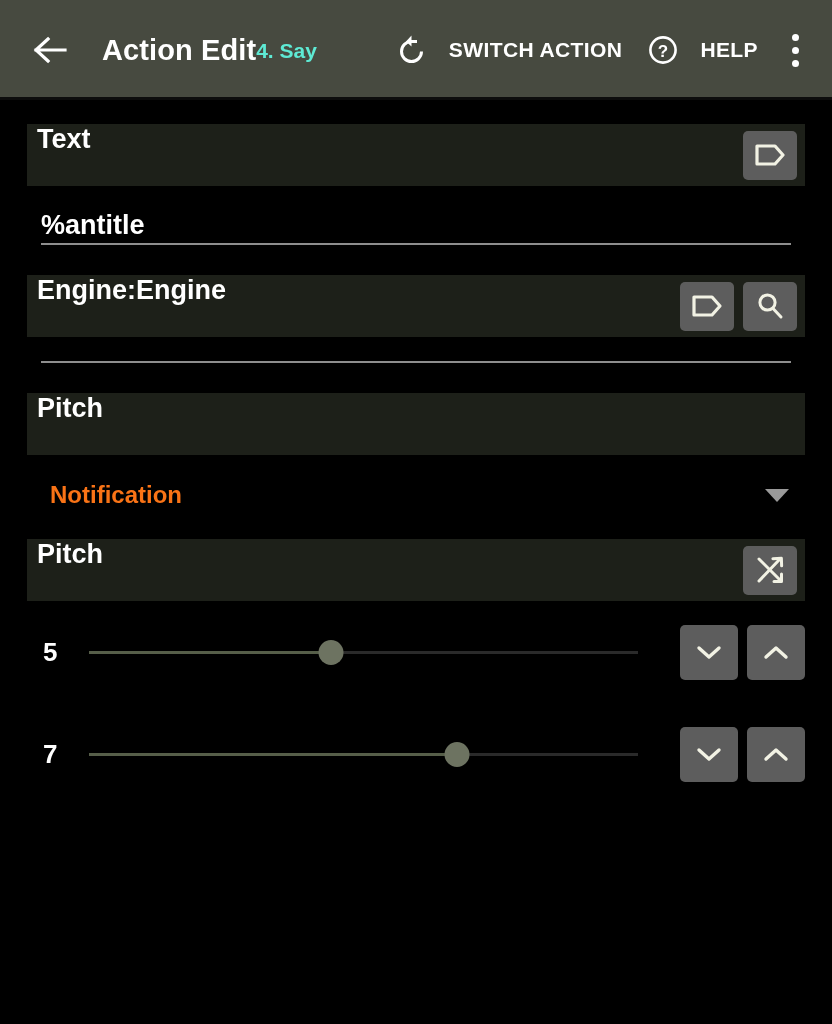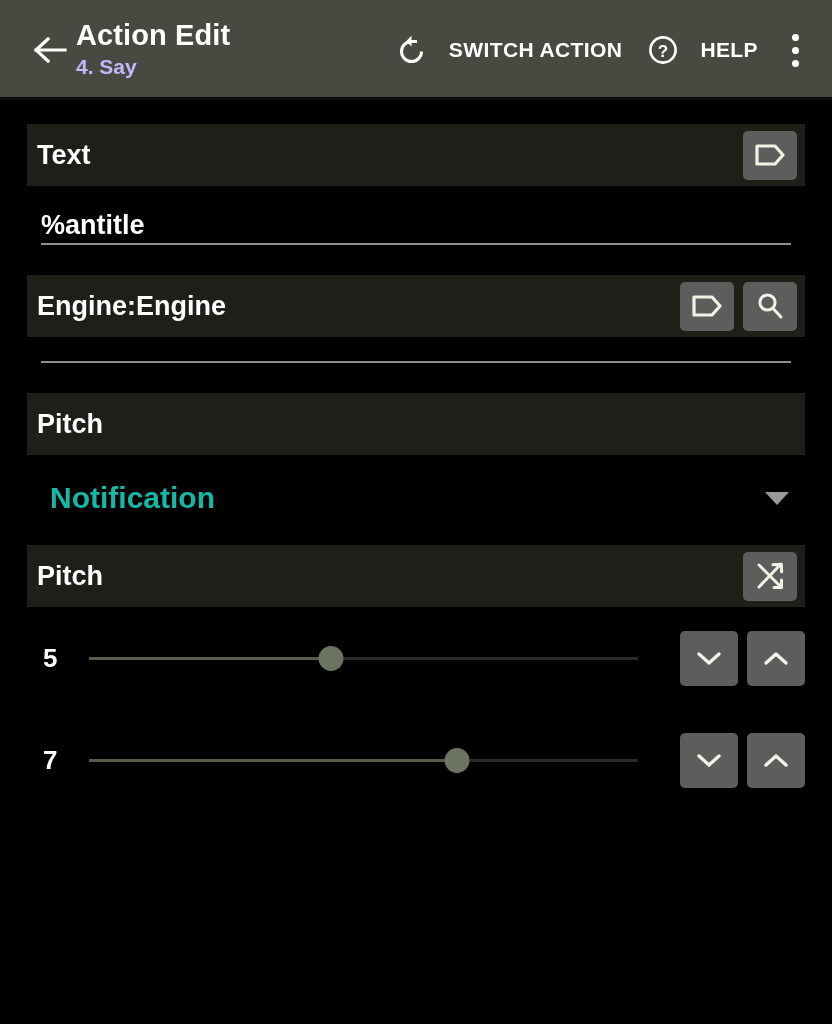--- a/index.html
+++ b/index.html
@@ -35,38 +35,39 @@
   .back-btn {
     width: 52px;
     height: 52px;
     display: flex;
     align-items: center;
     justify-content: center;
     flex: none;
     cursor: pointer;
   }
   .titles {
-    display: flex;
-    flex-direction: column;
+    margin-left: 26px;
+    display: flex;
+    flex-direction: row;
     justify-content: center;
     flex: none;
     min-width: 0;
   }
   .title-main {
     font-size: 29px;
     font-weight: bold;
     line-height: 1.05;
     color: #ffffff;
     letter-spacing: 0.1px;
     white-space: nowrap;
   }
   .title-sub {
     font-size: 21px;
     font-weight: bold;
-    color: #c4b5fd;
+    color: #5eead4;
     line-height: 1.25;
     margin-top: 3px;
     white-space: nowrap;
   }
   .appbar-spacer { flex: 1 1 auto; }
   .appbar-action {
     display: flex;
     align-items: center;
     gap: 22px;
     cursor: pointer;
@@ -103,21 +104,20 @@
   
   .content {
     padding: 0;
   }
 
   .section-header {
     margin: 0 27px;
     background: #1d2019;
     height: 62px;
     display: flex;
-    align-items: center;
     padding: 0 8px 0 10px;
     box-sizing: border-box;
   }
   .section-title {
     font-size: 27px;
     font-weight: bold;
     color: #ffffff;
     flex: 1 1 auto;
     white-space: nowrap;
   }
@@ -160,23 +160,23 @@
 
   
   .spinner-row {
     margin: 0 41px;
     padding-top: 26px;
     display: flex;
     align-items: center;
     cursor: pointer;
   }
   .spinner-value {
-    font-size: 30px;
-    font-weight: bold;
-    color: #14b8a6;
+    font-size: 24px;
+    font-weight: bold;
+    color: #f97316;
     flex: 1 1 auto;
     padding-left: 9px;
   }
   .caret-down {
     width: 0; height: 0;
     border-left: 12px solid transparent;
     border-right: 12px solid transparent;
     border-top: 13px solid #9a9a9a;
     flex: none;
     margin-right: 2px;

